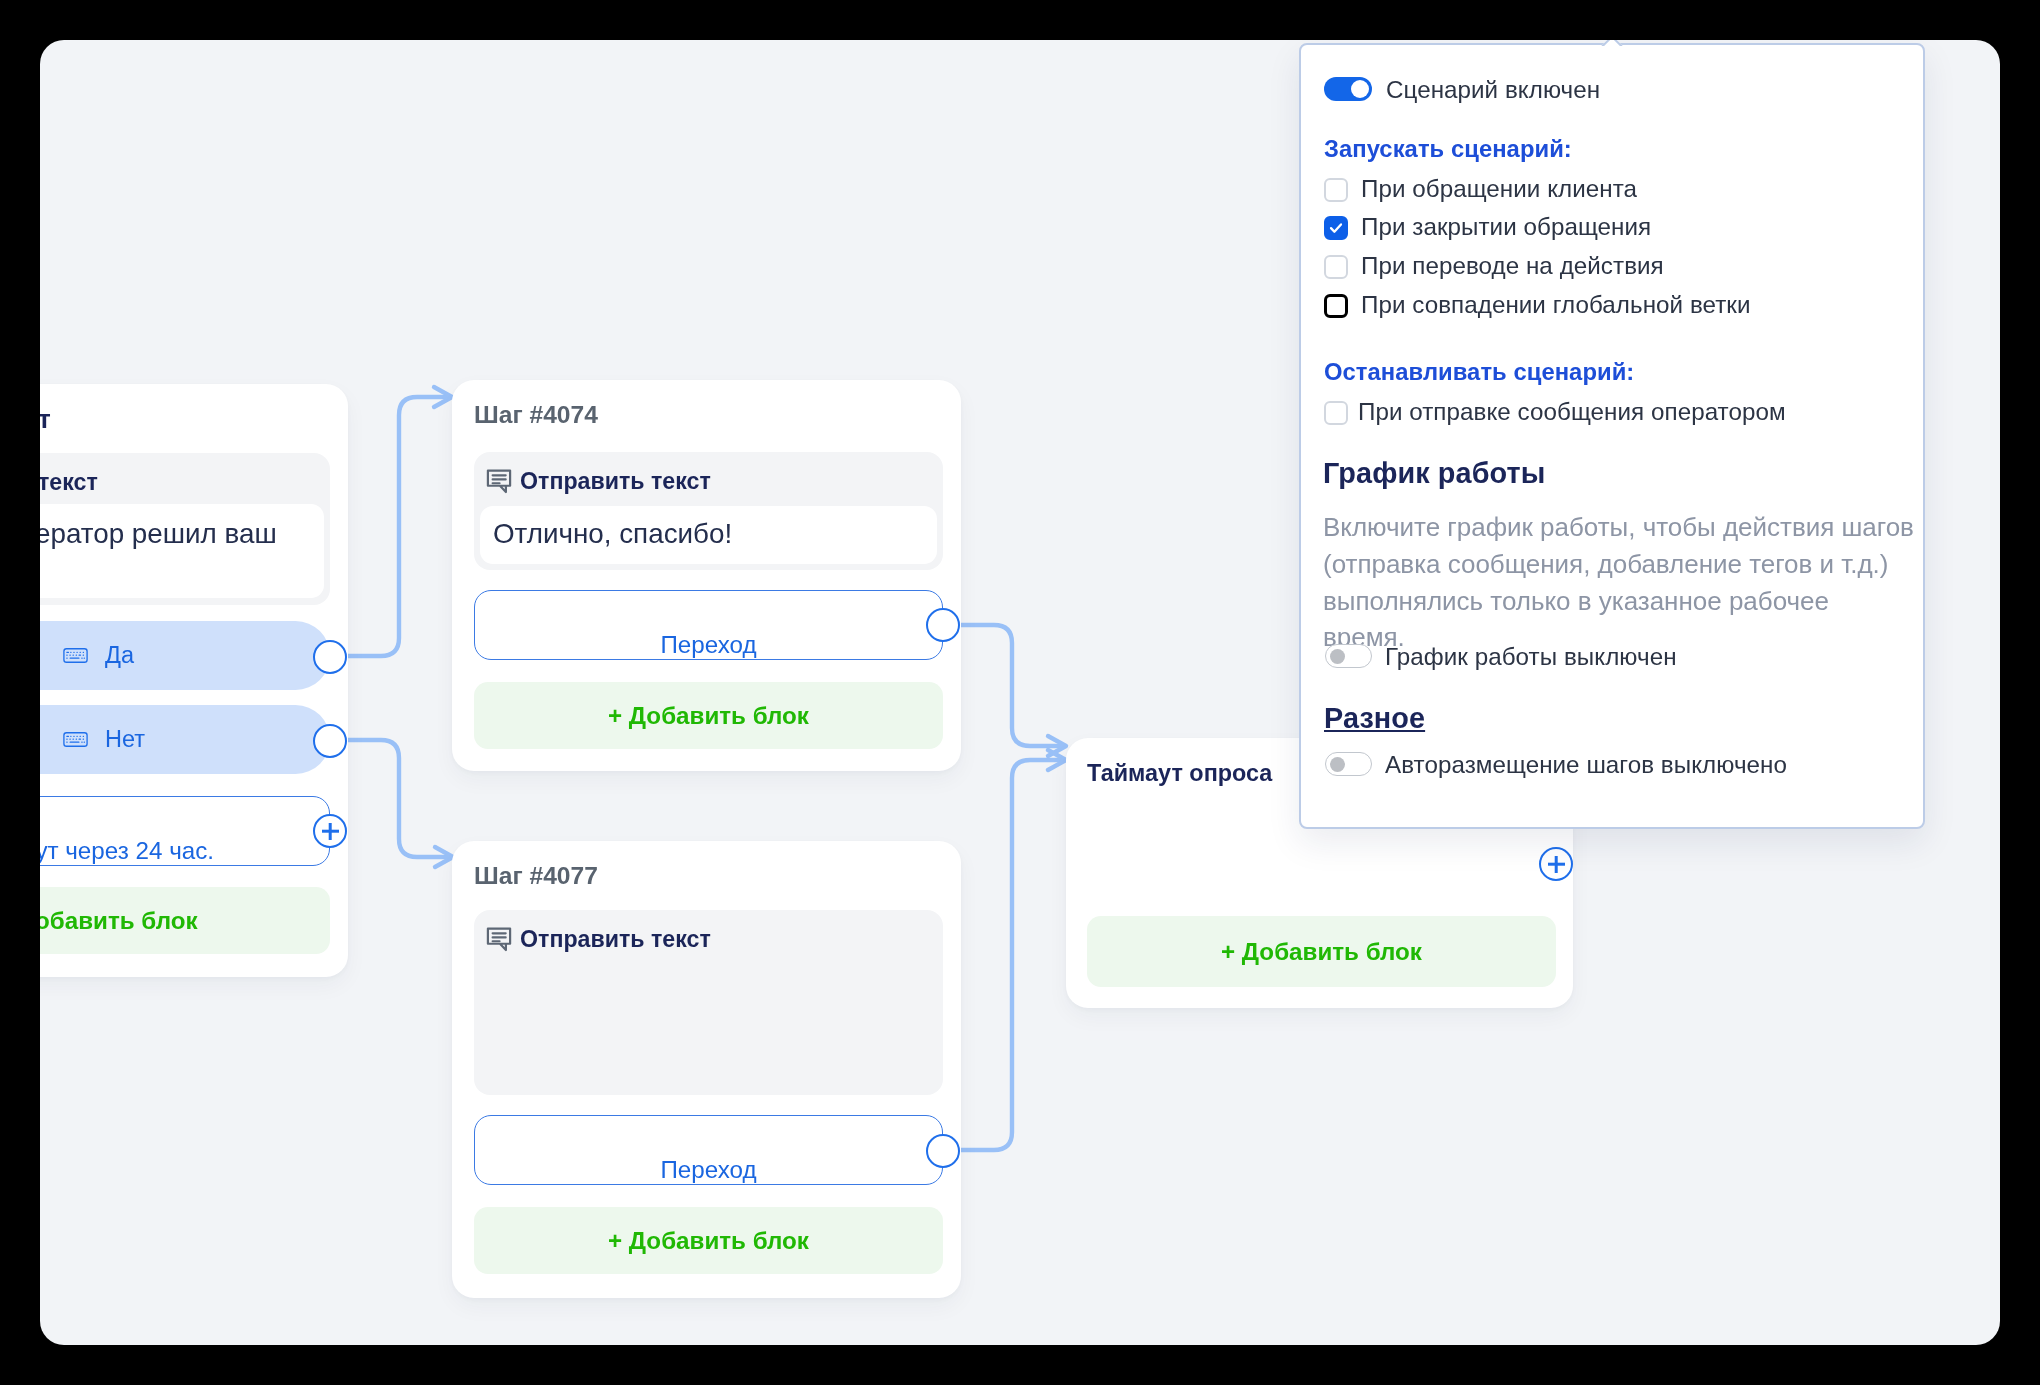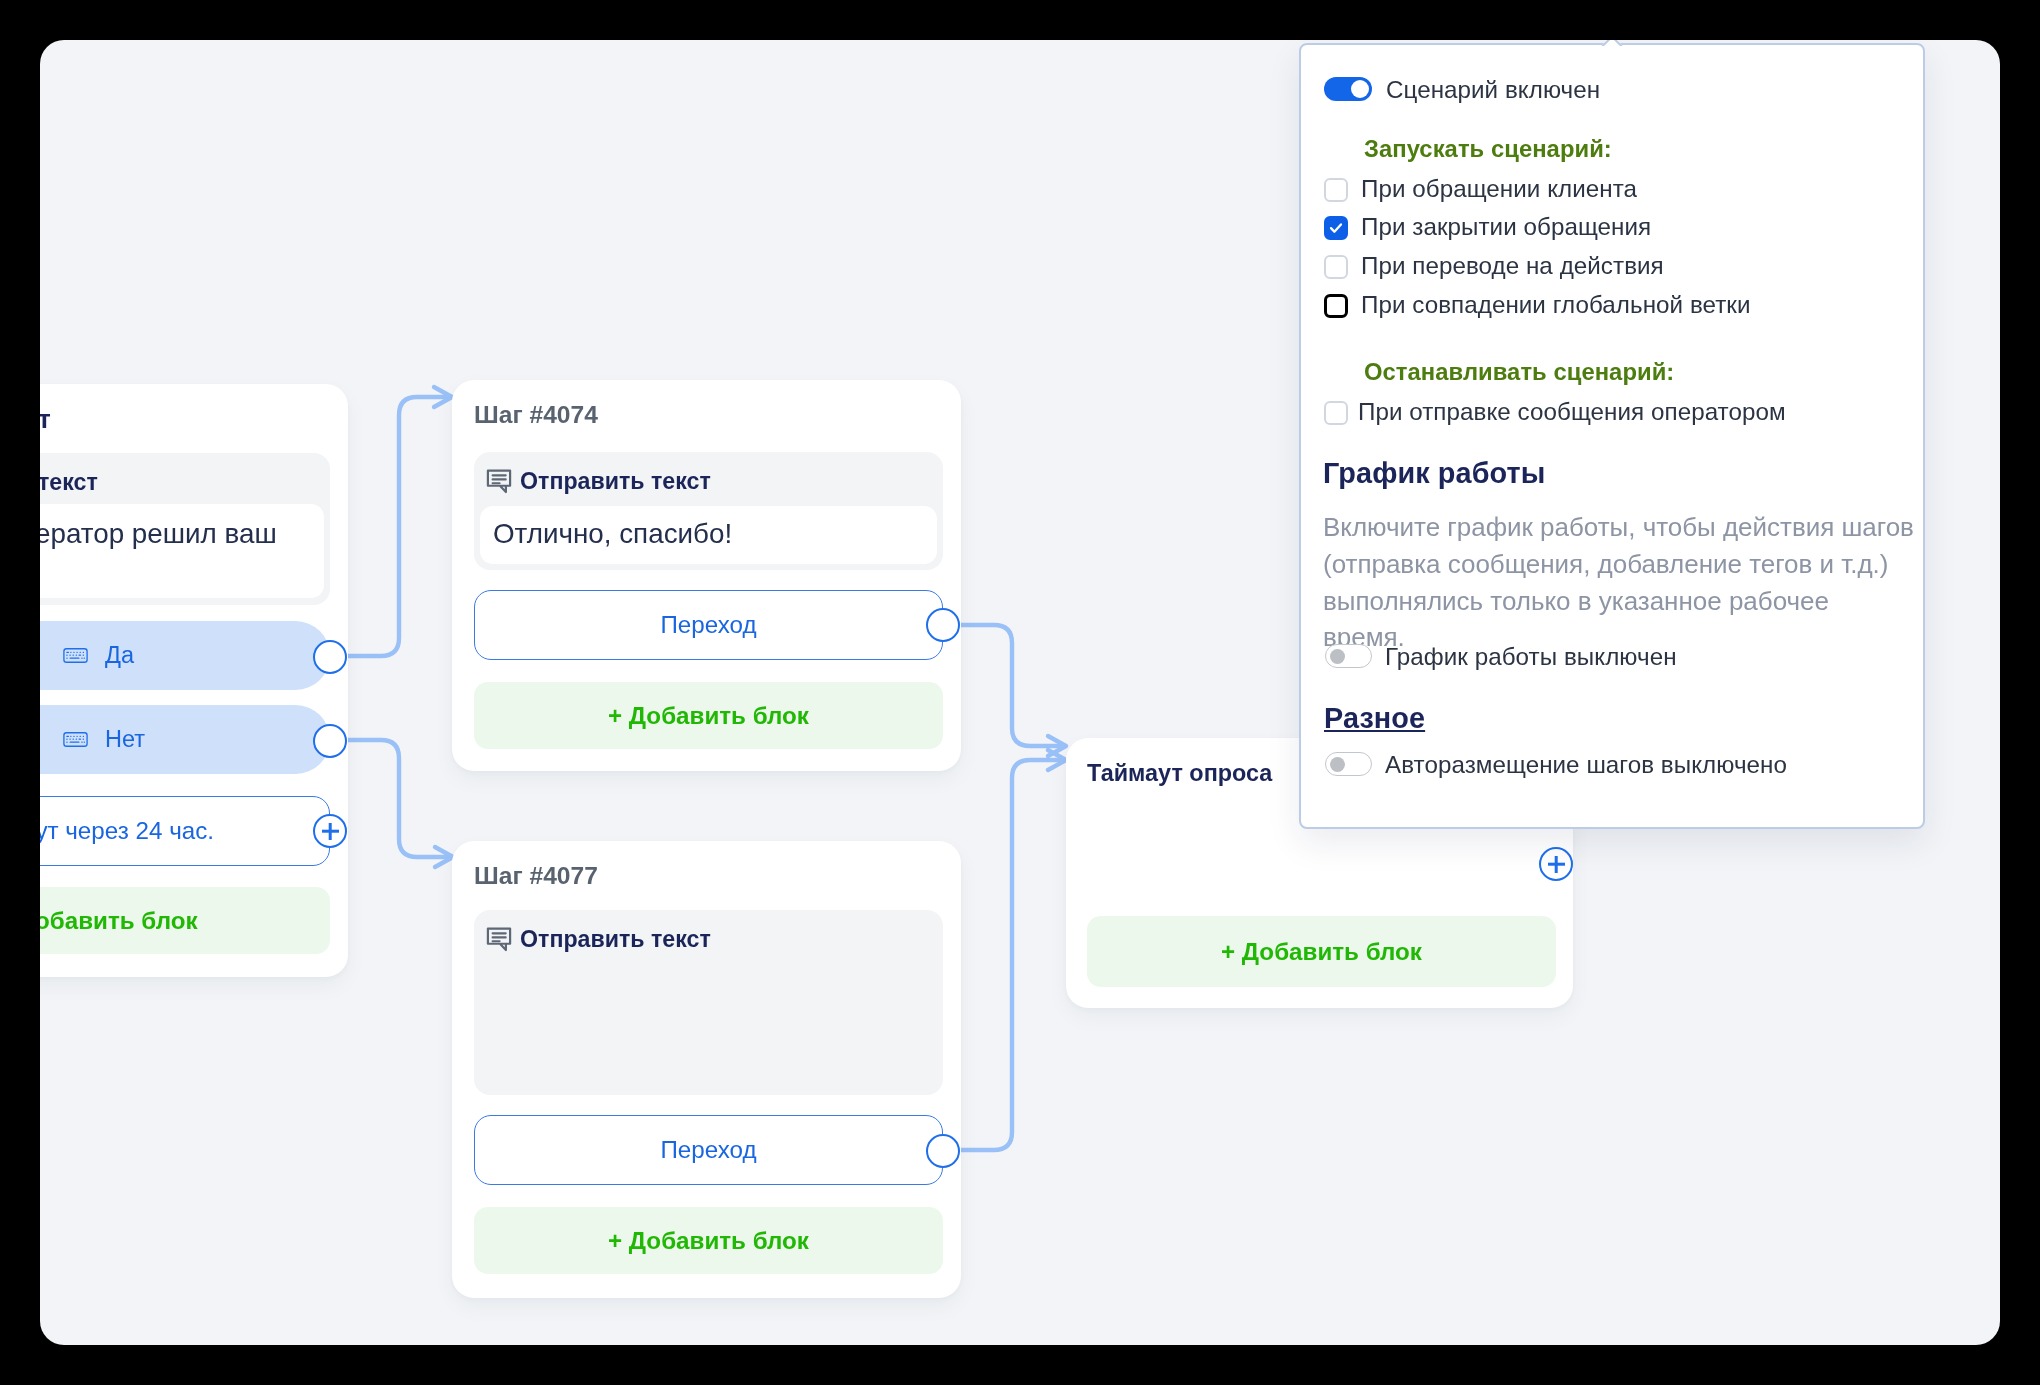--- a/index.html
+++ b/index.html
@@ -7,32 +7,32 @@
 body{font-family:"Liberation Sans",sans-serif;}
 #frame{position:absolute;left:40px;top:40px;width:1960px;height:1305px;background:#f2f4f7;border-radius:24px;overflow:hidden;}
 .canvas{position:absolute;inset:0;}
 svg.conn{position:absolute;left:0;top:0;}
 
 .card{position:absolute;background:#fff;border-radius:22px;box-shadow:0 9px 22px rgba(22,37,77,.045),0 2px 5px rgba(22,37,77,.03);}
 .card-title{position:absolute;font-size:24.6px;font-weight:700;color:#59636f;}
 .block{position:absolute;background:#f3f4f6;border-radius:16px;}
 .block-head{position:absolute;display:flex;align-items:flex-end;font-size:23.2px;font-weight:700;color:#1b2559;}
 .block-body{position:absolute;background:#fff;border-radius:13px;font-size:27.8px;color:#242e4d;line-height:36.5px;}
-.btn-tr{position:absolute;border:1.6px solid #3b7ae4;border-radius:17px;background:#fff;color:#1a66e0;font-size:24.2px;display:flex;align-items:center;justify-content:center;}
+.btn-tr{position:absolute;border:1.6px solid #3b7ae4;border-radius:17px;background:#fff;color:#1a66e0;font-size:24.2px;display:flex;align-items:flex-end;justify-content:center;}
 .btn-add{position:absolute;background:#edf8ed;border-radius:14px;color:#20b804;font-size:24.2px;font-weight:700;display:flex;align-items:center;justify-content:center;}
 .pill{position:absolute;background:#cfe0fb;border-radius:60px;display:flex;align-items:center;color:#1a66e0;font-size:23.5px;}
 .port{position:absolute;border:2.6px solid #1f6feb;border-radius:50%;background:#fff;}
 .port.plus::before,.port.plus::after{content:"";position:absolute;background:#1f6feb;}
 .port.plus::before{left:50%;top:7px;width:2.6px;height:17px;transform:translateX(-50%);}
 .port.plus::after{top:50%;left:7px;height:2.6px;width:17px;transform:translateY(-50%);}
 
 #popover{position:absolute;background:#fff;border:2px solid #bccce7;border-radius:8px;box-shadow:0 14px 34px rgba(24,40,80,.085);}
 #pop-arrow{position:absolute;width:24px;height:12px;overflow:hidden;}
 #pop-arrow i{position:absolute;left:3px;top:5px;width:18px;height:18px;background:#fff;border:2px solid #bccce7;transform:rotate(45deg);}
-.pop-h{position:absolute;font-size:23.8px;font-weight:700;color:#4d7c0f;letter-spacing:.05px;margin-left:40px;}
+.pop-h{position:absolute;font-size:23.8px;font-weight:700;color:#1d4ed8;letter-spacing:.05px;}
 .pop-h2{position:absolute;font-size:28.8px;font-weight:700;color:#1b2559;letter-spacing:.1px;}
 .pop-lbl{font-size:24.2px;color:#2c3444;letter-spacing:.05px;white-space:nowrap;}
 .pop-desc{position:absolute;font-size:26px;color:#8d95a5;line-height:36.8px;letter-spacing:-0.02px;}
 .cb{width:24px;height:24px;border:2.2px solid #d2d7df;border-radius:6px;background:#fff;flex:0 0 auto;position:relative;}
 .cb.on{background:#0d5fe8;border-color:#0d5fe8;}
 .cb.focus{border:3px solid #000;border-radius:6px;}
 .sw{width:48px;height:24px;border-radius:12px;position:relative;flex:0 0 auto;}
 .sw.on{background:#1366e8;}
 .sw.off{background:#fff;border:1.6px solid #c2c7ce;width:47px;}
 .sw .knob{position:absolute;border-radius:50%;}

